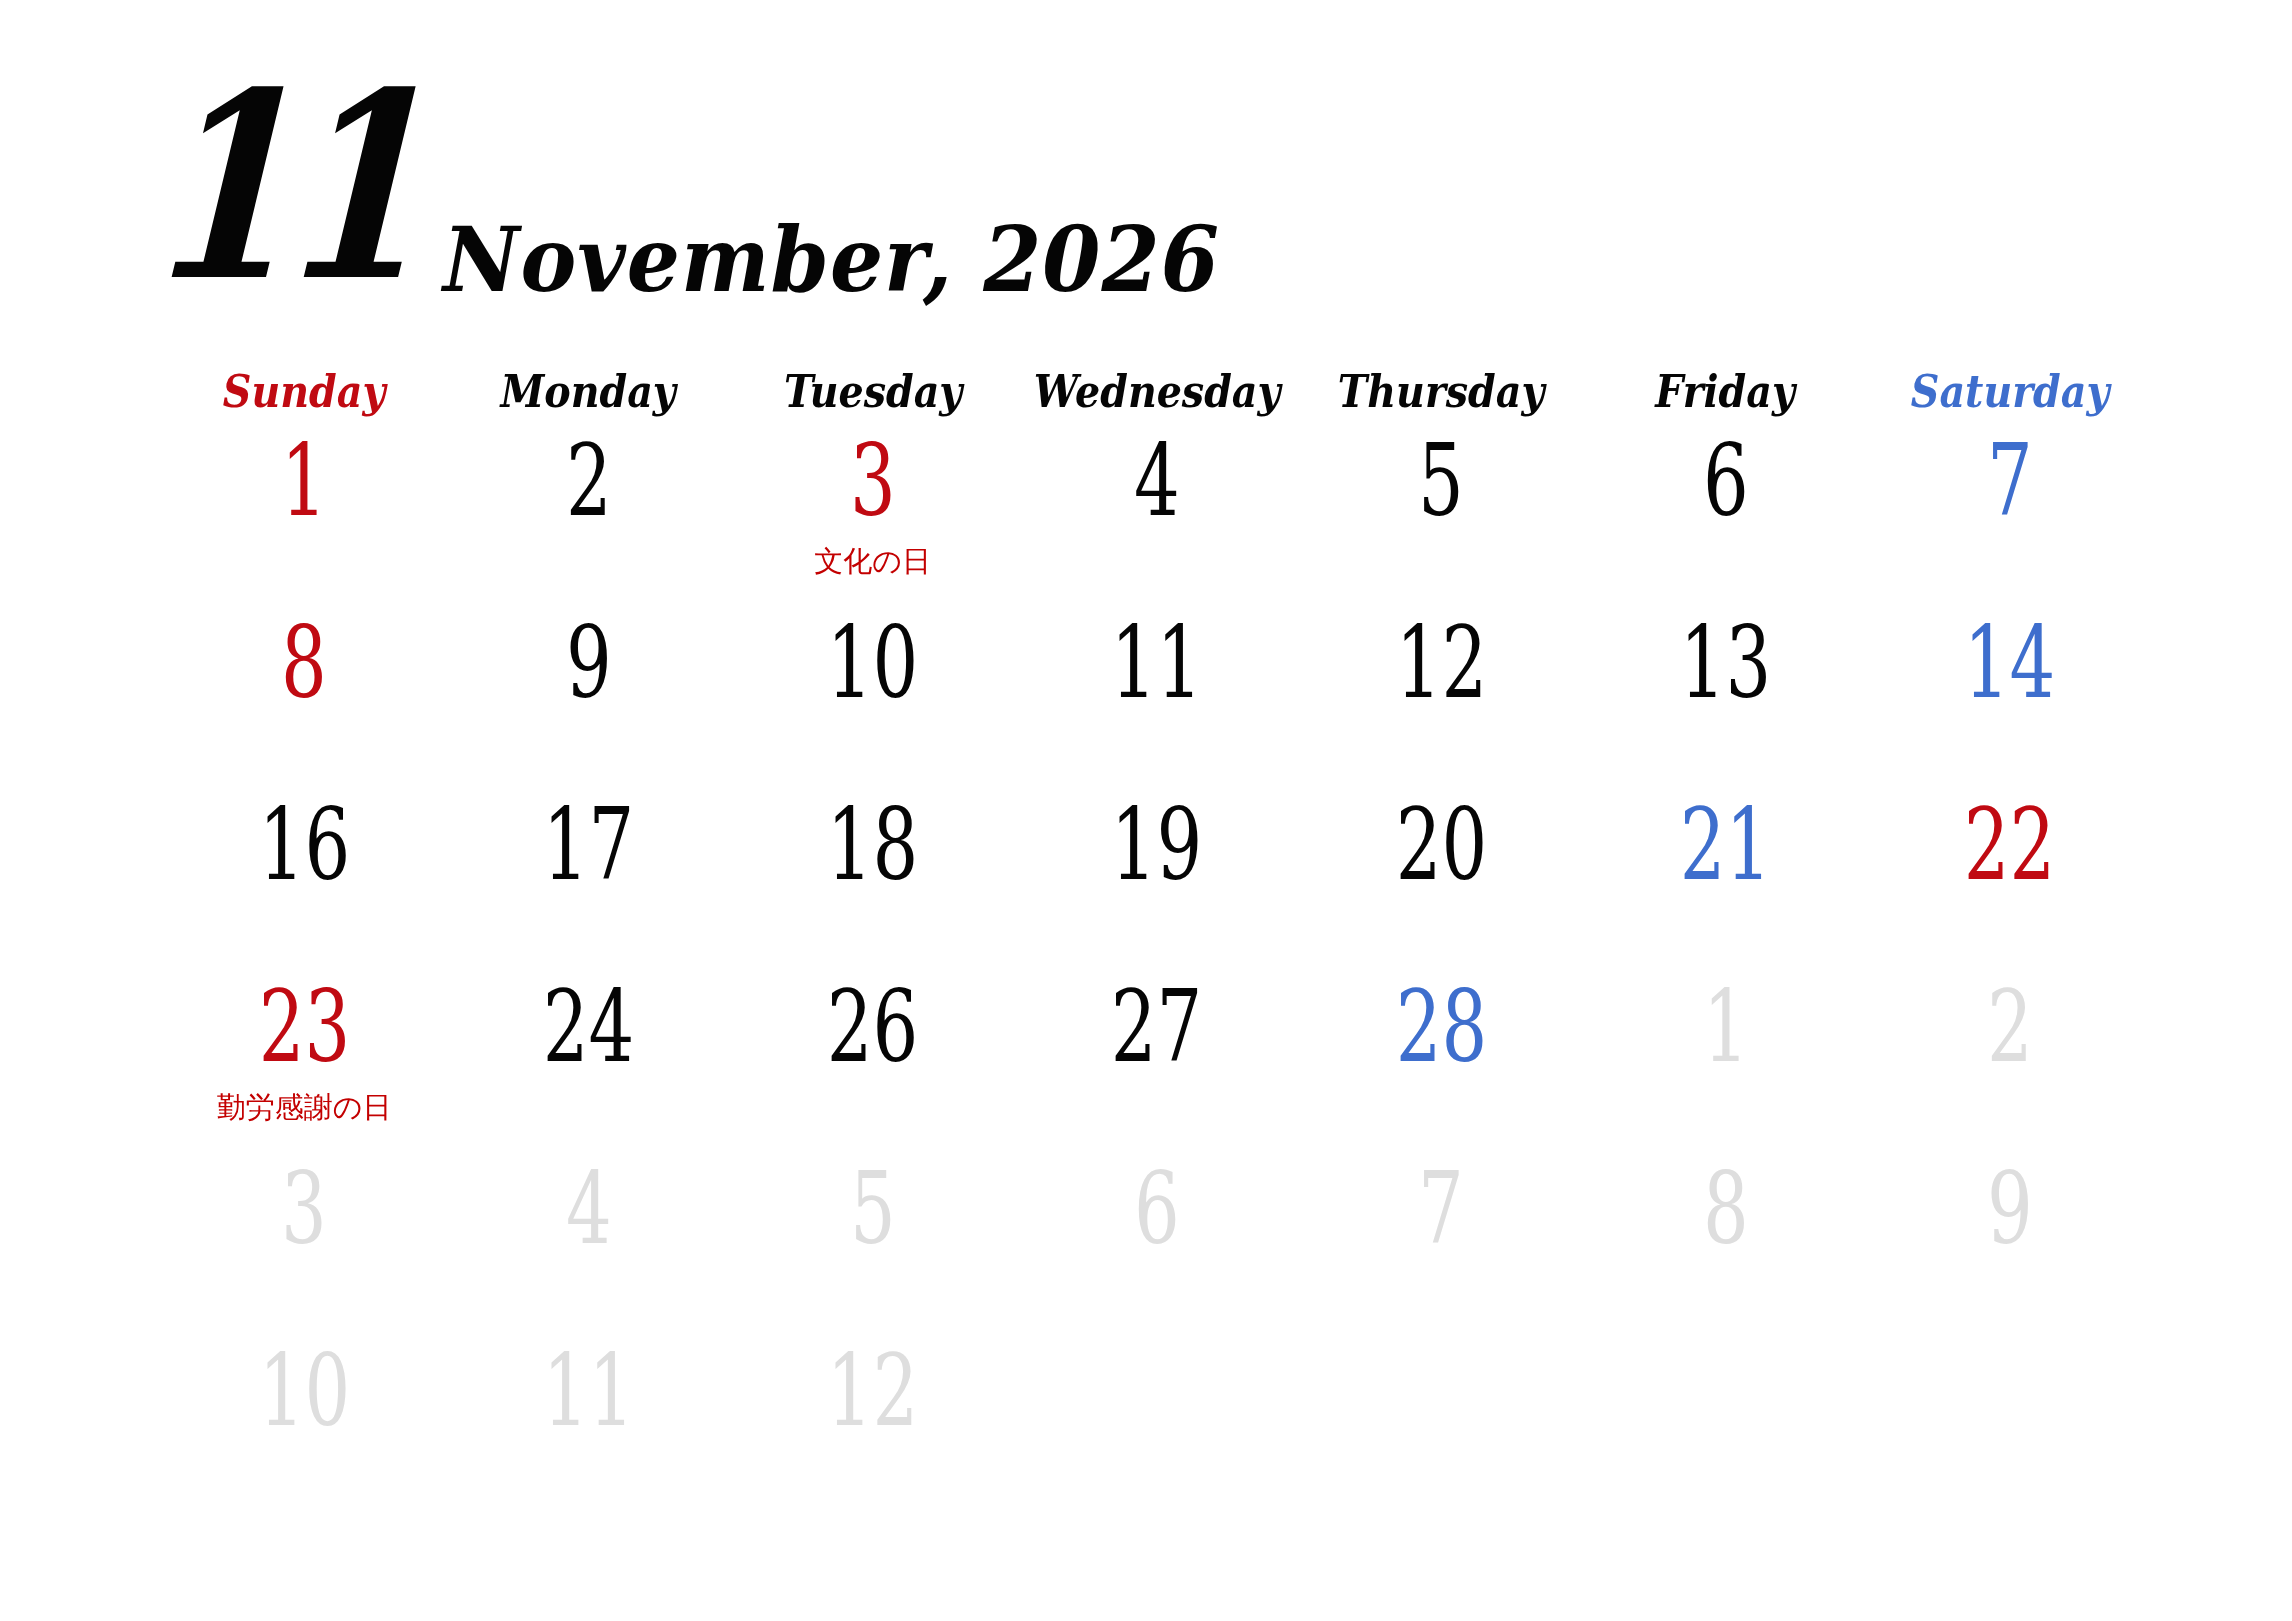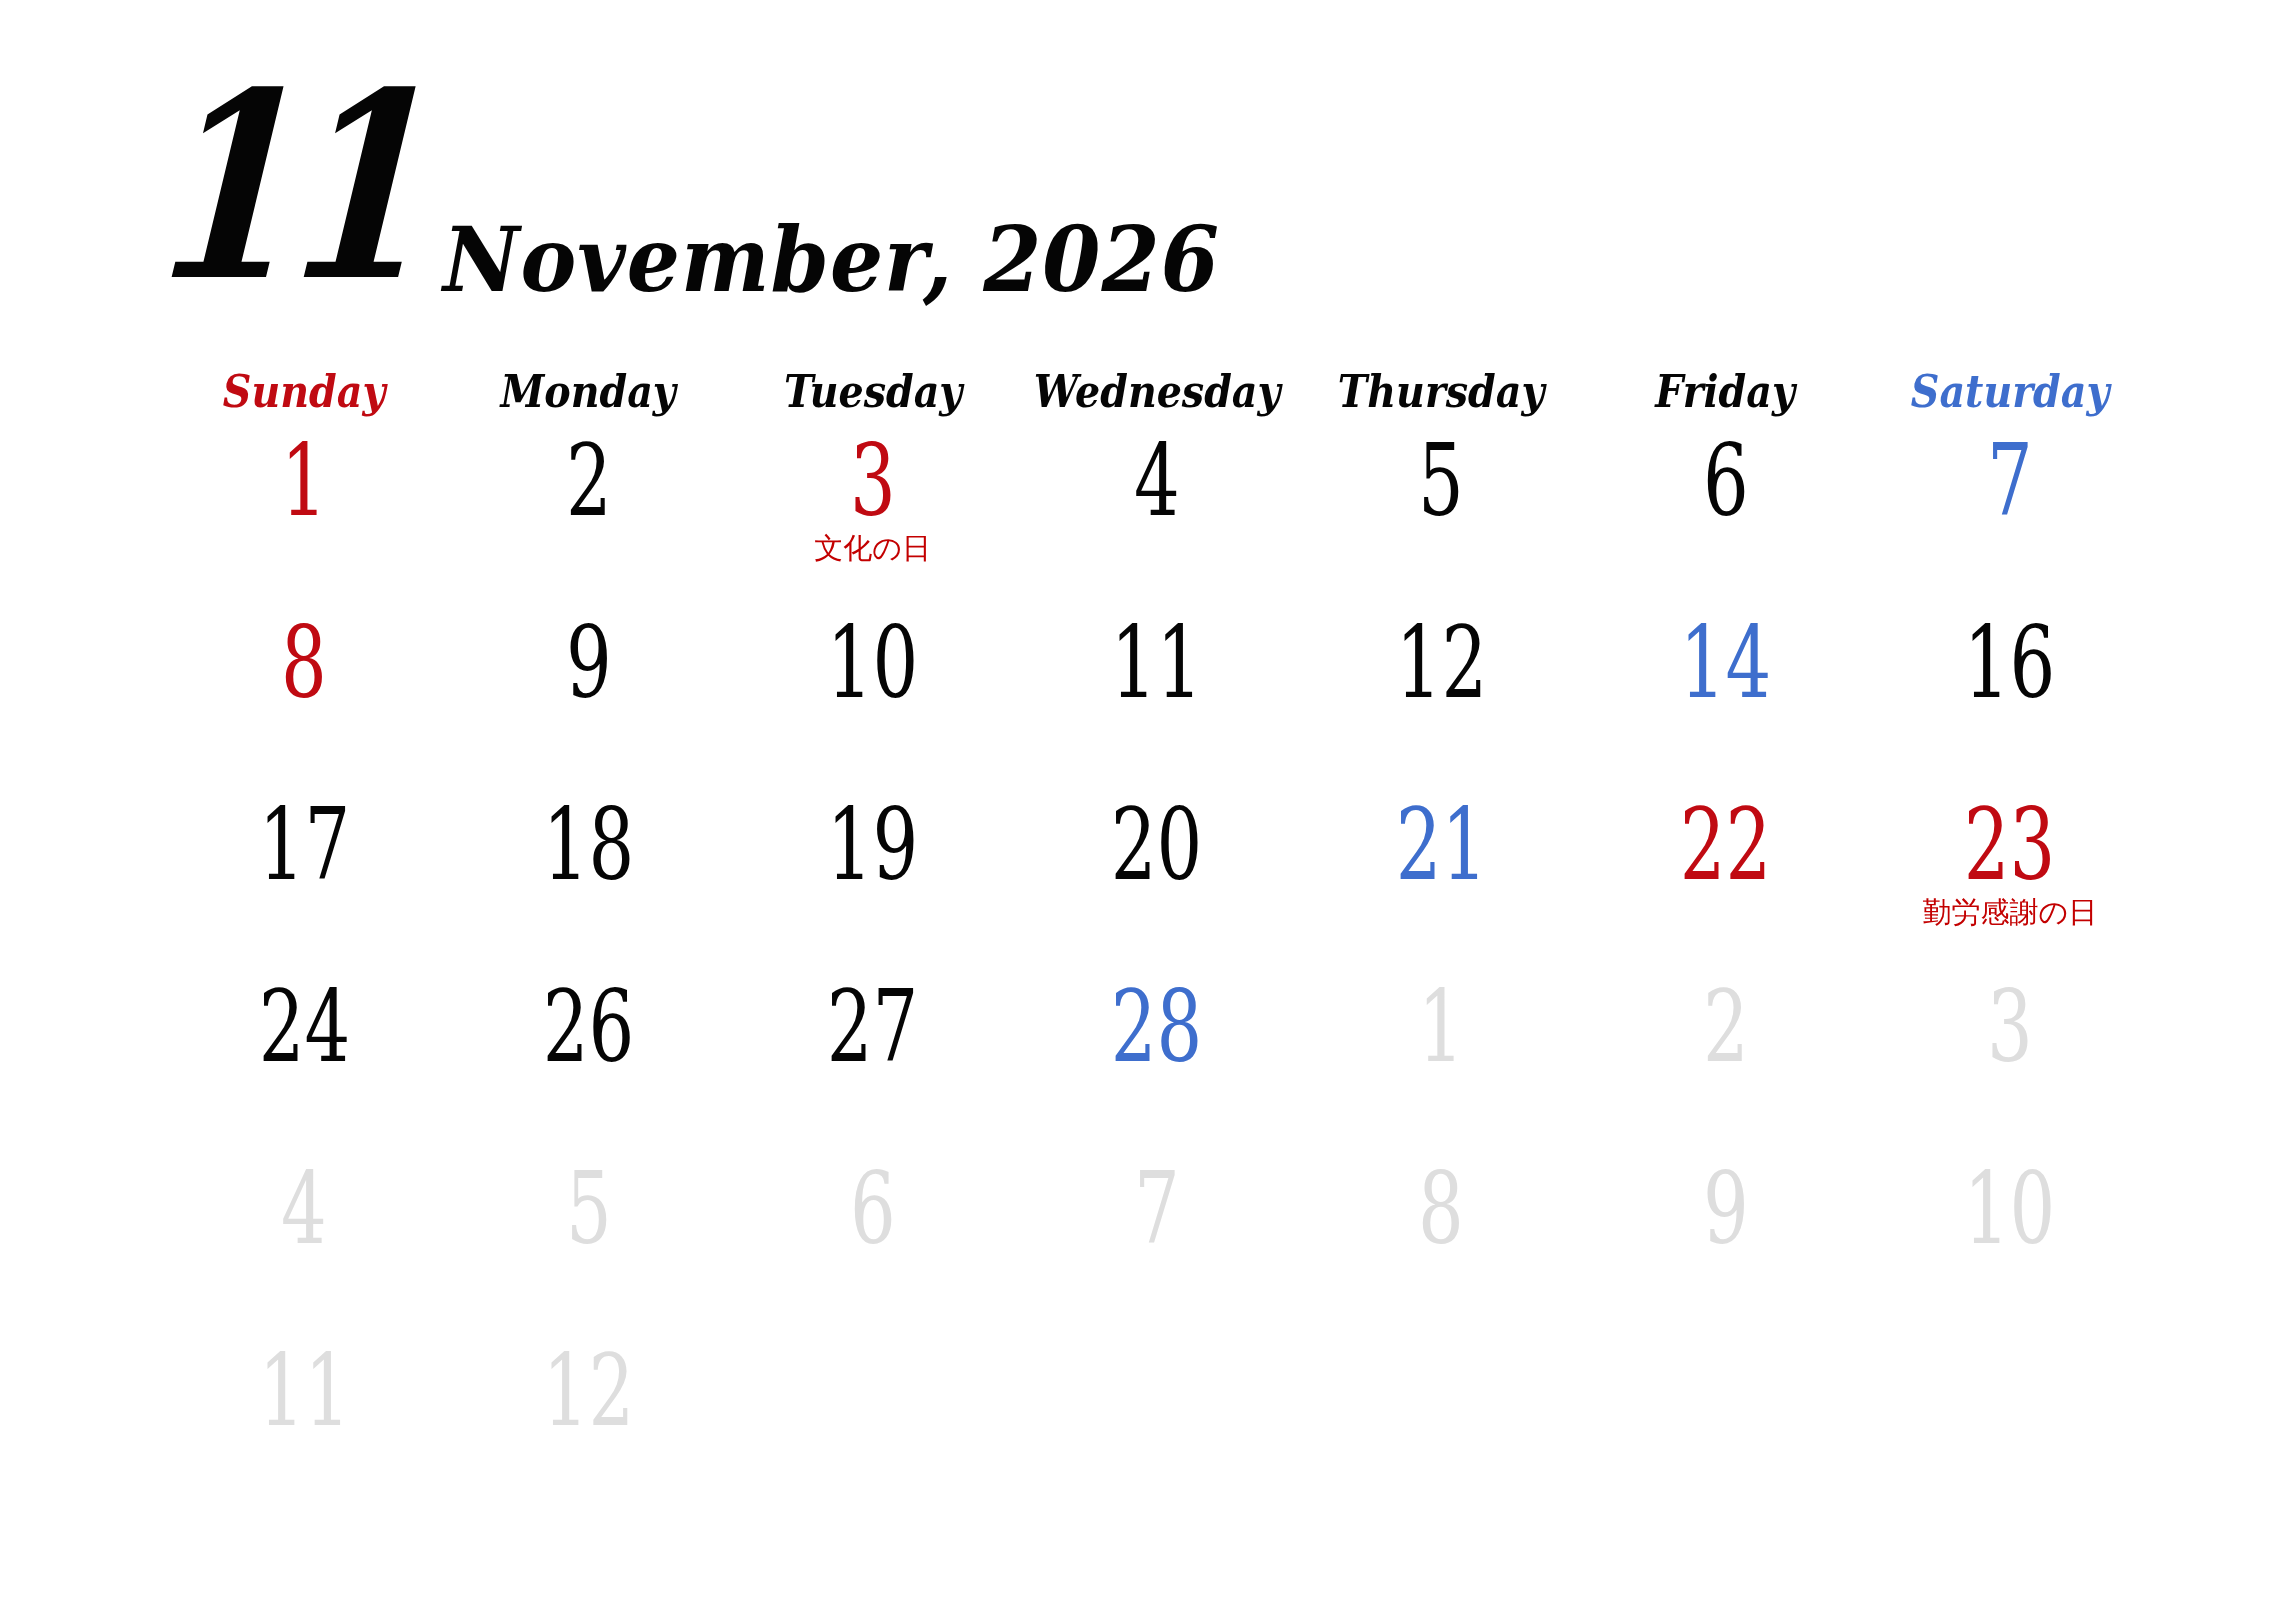--- a/index.html
+++ b/index.html
@@ -84,21 +84,21 @@
     display: inline-block;
     font-size: 100px;
     line-height: 1.0;
     font-weight: normal;
     transform: scaleX(0.72);
     transform-origin: center;
   }
   .holiday-label {
     font-size: 29px;
     line-height: 1.0;
-    margin-top: 3px;
+    margin-top: 16px;
     color: var(--holiday-red);
   }
   
   .t-sunday   { color: var(--sunday-red); }
   .t-holiday  { color: var(--sunday-red); }
   .t-saturday { color: var(--saturday-blue); }
   .t-weekday  { color: var(--weekday-black); }
   .t-adjacent { color: var(--adjacent-gray); }
 </style>
 </head>
@@ -124,20 +124,21 @@
       <div class="cell"><div class="date-number t-holiday">3</div><div class="holiday-label">文化の日</div></div>
       <div class="cell"><div class="date-number t-weekday">4</div></div>
       <div class="cell"><div class="date-number t-weekday">5</div></div>
       <div class="cell"><div class="date-number t-weekday">6</div></div>
       <div class="cell"><div class="date-number t-saturday">7</div></div>
       <div class="cell"><div class="date-number t-sunday">8</div></div>
       <div class="cell"><div class="date-number t-weekday">9</div></div>
       <div class="cell"><div class="date-number t-weekday">10</div></div>
       <div class="cell"><div class="date-number t-weekday">11</div></div>
       <div class="cell"><div class="date-number t-weekday">12</div></div>
+      <div class="cell"><div class="date-number t-weekday">13</div></div>
       <div class="cell"><div class="date-number t-saturday">14</div></div>
       <div class="cell"><div class="date-number t-weekday">16</div></div>
       <div class="cell"><div class="date-number t-weekday">17</div></div>
       <div class="cell"><div class="date-number t-weekday">18</div></div>
       <div class="cell"><div class="date-number t-weekday">19</div></div>
       <div class="cell"><div class="date-number t-weekday">20</div></div>
       <div class="cell"><div class="date-number t-saturday">21</div></div>
       <div class="cell"><div class="date-number t-sunday">22</div></div>
       <div class="cell"><div class="date-number t-holiday">23</div><div class="holiday-label">勤労感謝の日</div></div>
       <div class="cell"><div class="date-number t-weekday">24</div></div>

